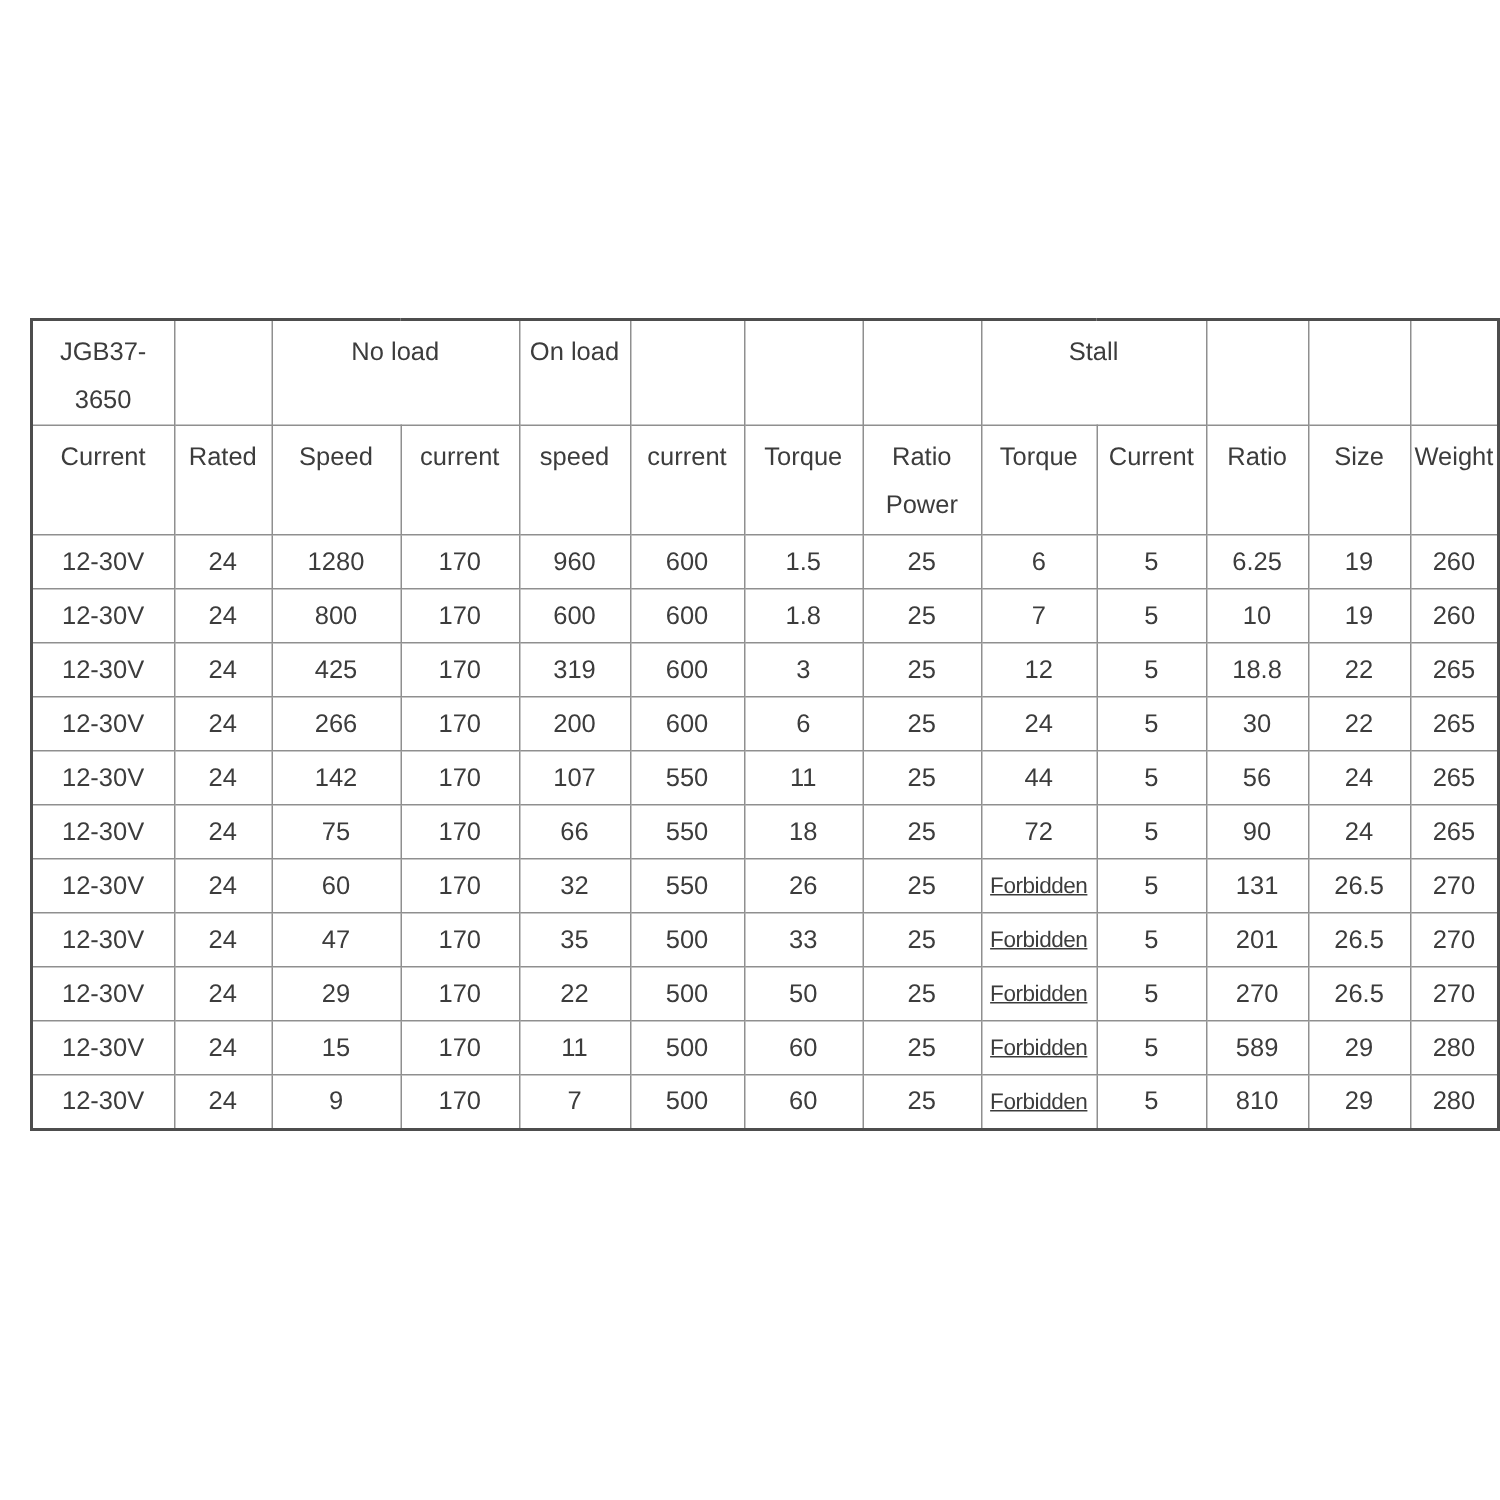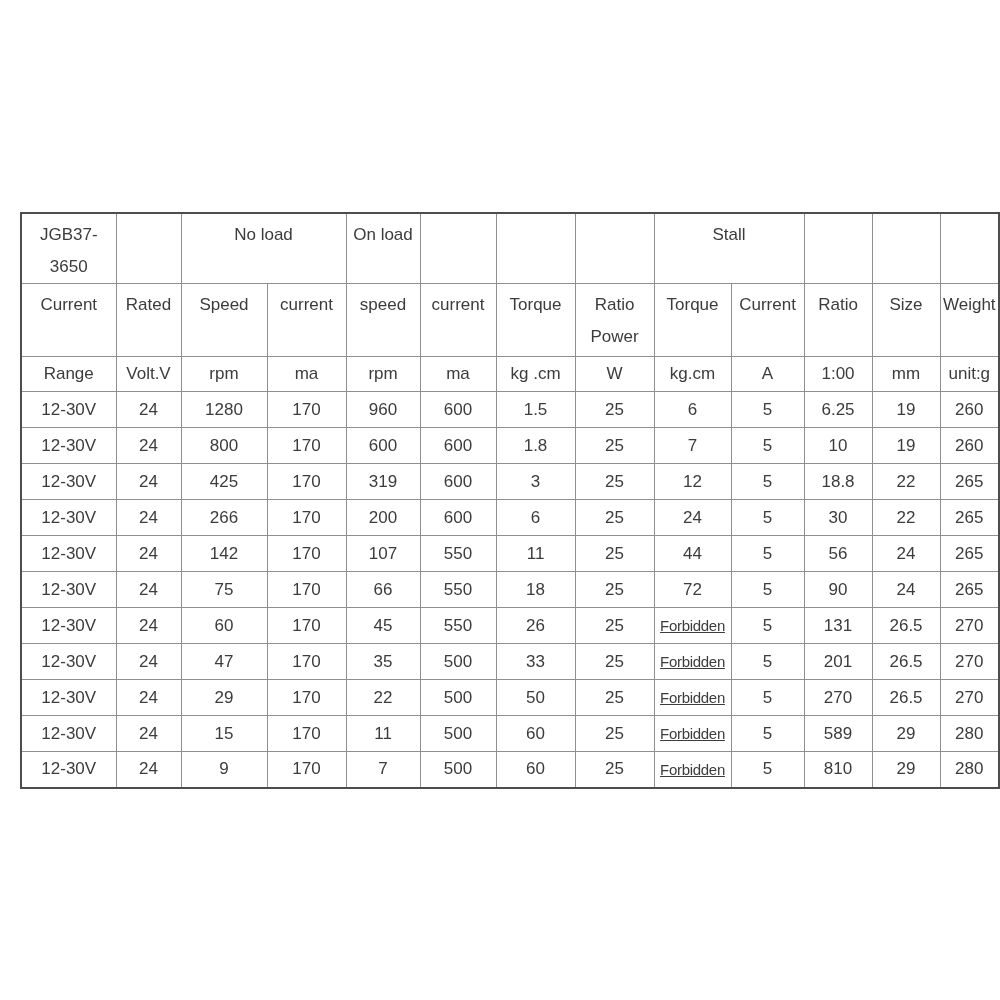--- a/index.html
+++ b/index.html
@@ -95,35 +95,20 @@
         <td>speed</td>
         <td>current</td>
         <td>Torque</td>
         <td class="wrap">Ratio Power</td>
         <td>Torque</td>
         <td>Current</td>
         <td>Ratio</td>
         <td>Size</td>
         <td>Weight</td>
       </tr>
-      <tr class="r3">
-        <td>Range</td>
-        <td>Volt.V</td>
-        <td>rpm</td>
-        <td>ma</td>
-        <td>rpm</td>
-        <td>ma</td>
-        <td>kg .cm</td>
-        <td>W</td>
-        <td>kg.cm</td>
-        <td>A</td>
-        <td>1:00</td>
-        <td>mm</td>
-        <td>unit:g</td>
-      </tr>
     </thead>
     <tbody class="data">
         <tr>
           <td>12-30V</td>
           <td>24</td>
           <td>1280</td>
           <td>170</td>
           <td>960</td>
           <td>600</td>
           <td>1.5</td>
@@ -207,21 +192,21 @@
           <td>5</td>
           <td>90</td>
           <td>24</td>
           <td>265</td>
         </tr>
         <tr>
           <td>12-30V</td>
           <td>24</td>
           <td>60</td>
           <td>170</td>
-          <td>45</td>
+          <td>32</td>
           <td>550</td>
           <td>26</td>
           <td>25</td>
           <td class="forbidden">Forbidden</td>
           <td>5</td>
           <td>131</td>
           <td>26.5</td>
           <td>270</td>
         </tr>
         <tr>

